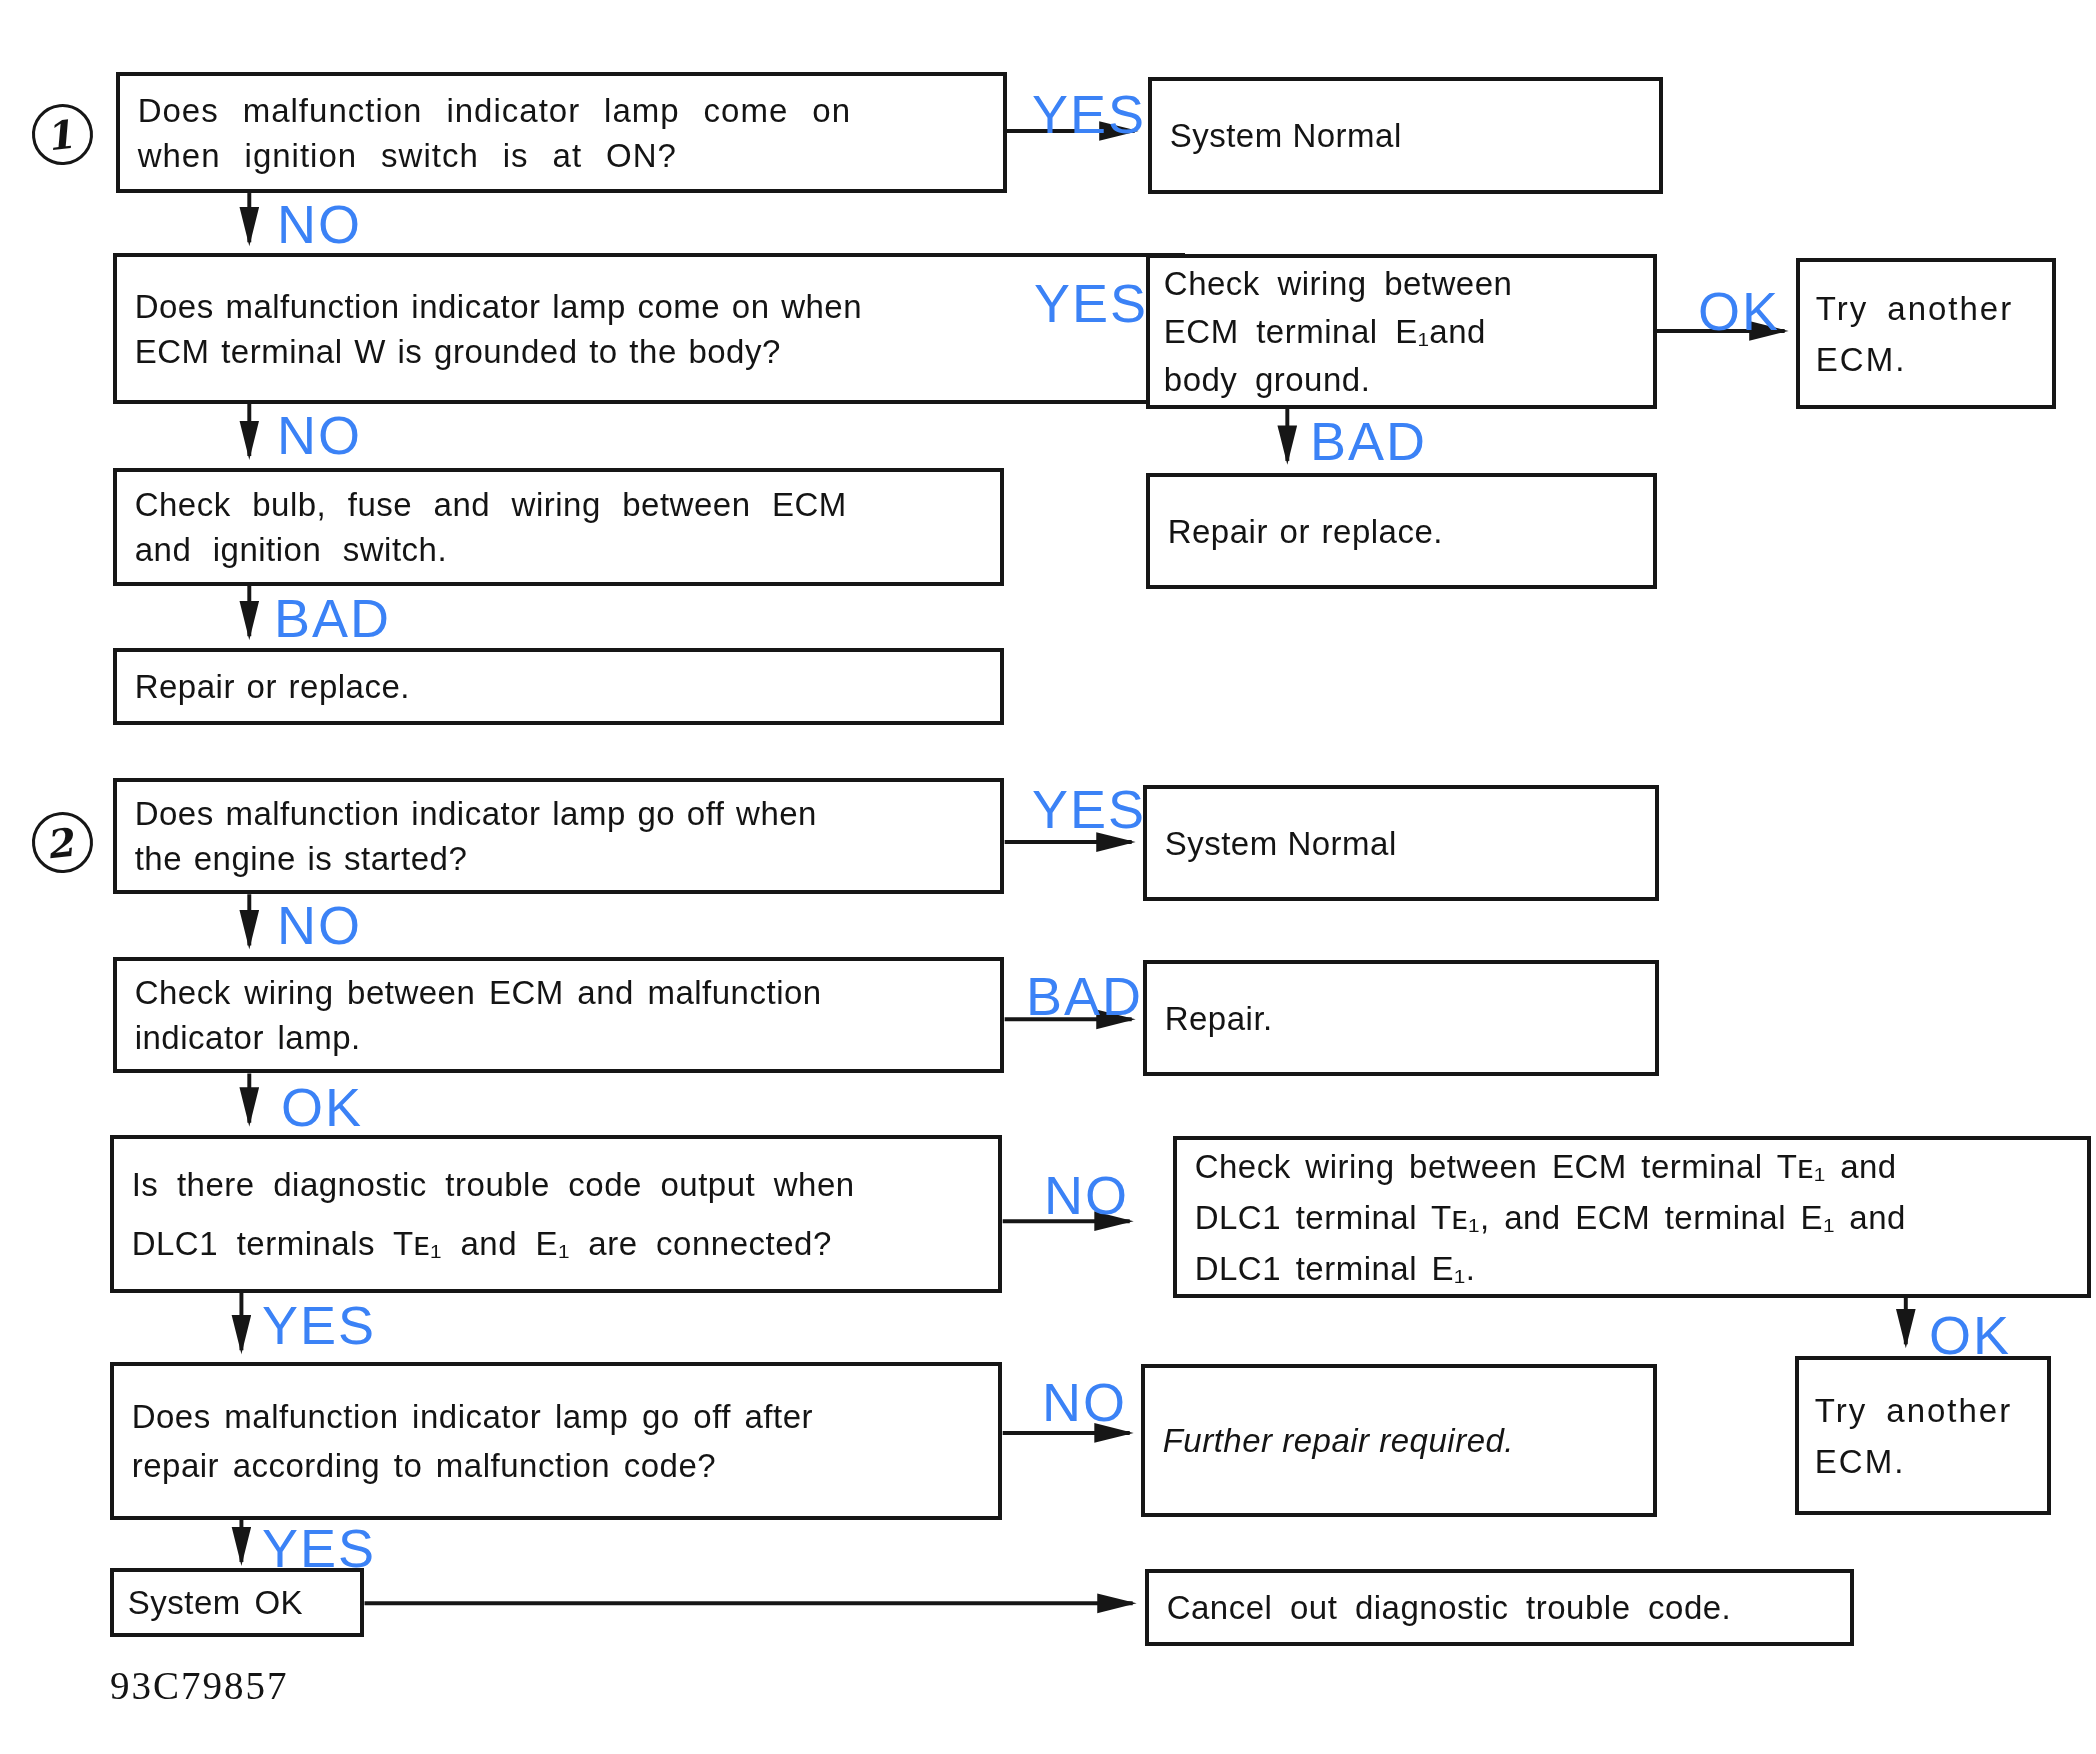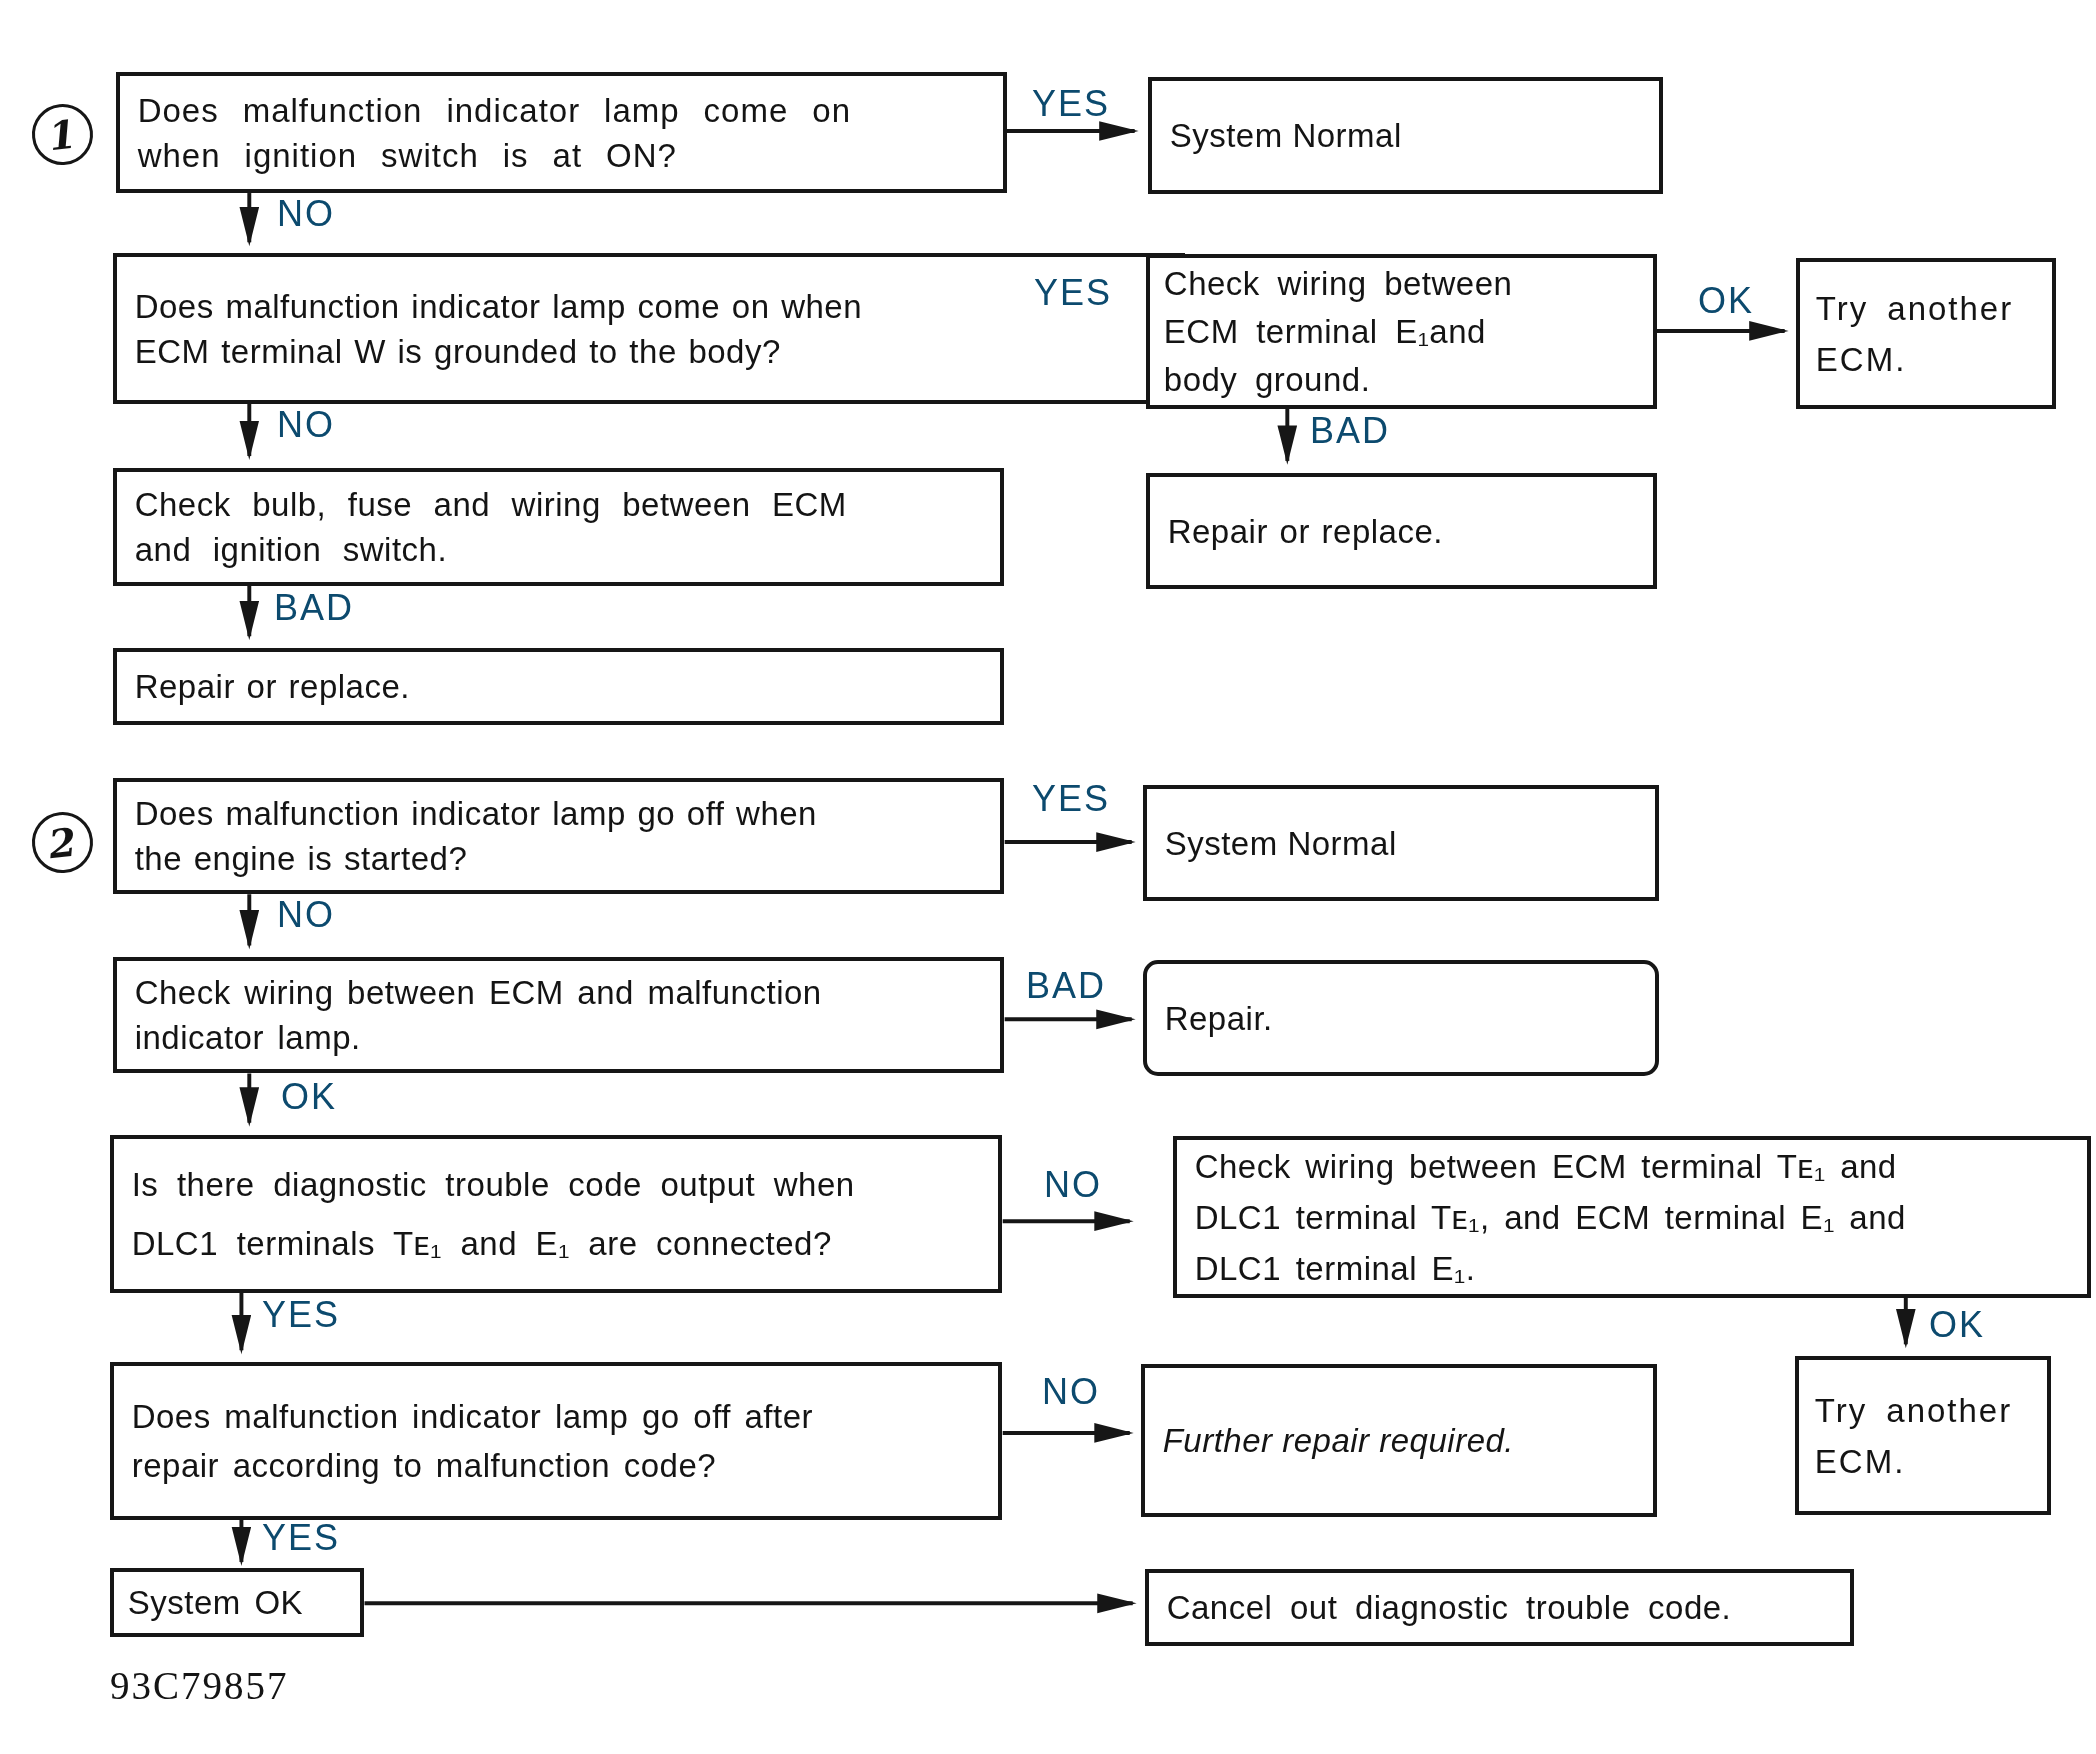--- a/index.html
+++ b/index.html
@@ -34,21 +34,21 @@
   .n-sn1{left:1148px;top:77px;  width:515px; height:117px;}
   .n-q2 {left:113px; top:253px; width:1072px; height:151px;}
   .n-ce1{left:1146px;top:254px; width:511px; height:155px;}
   .n-tea{left:1796px;top:258px; width:260px; height:151px;}
   .n-rr1{left:1146px;top:473px; width:511px; height:116px;}
   .n-blb{left:113px; top:468px; width:891px; height:118px;}
   .n-rr2{left:113px; top:648px; width:891px; height:77px;}
   .n-q3 {left:113px; top:778px; width:891px; height:116px;}
   .n-sn2{left:1143px;top:785px; width:516px; height:116px;}
   .n-mil{left:113px; top:957px; width:891px; height:116px;}
-  .n-rep{left:1143px;top:960px; width:516px; height:116px;border-radius:15px;}
+  .n-rep{left:1143px;top:960px; width:516px; height:116px;}
   .n-q4 {left:110px; top:1135px;width:892px; height:158px;}
   .n-cte{left:1141px;top:1136px;width:918px; height:162px;margin-left:32px;}
   .n-teb{left:1795px;top:1356px;width:256px; height:159px;}
   .n-q5 {left:110px; top:1362px;width:892px; height:158px;}
   .n-fur{left:1141px;top:1364px;width:516px; height:153px;font-style:italic;}
   .n-sok{left:110px; top:1568px;width:254px; height:69px;}
   .n-can{left:1145px;top:1569px;width:709px; height:77px;}
   
   .n-q1 .t{word-spacing:13.8px;letter-spacing:1px;}
   .n-q2 .t{word-spacing:2px;}
@@ -59,23 +59,23 @@
   .n-mil .t{word-spacing:3.9px;}
   .n-rep .t,.n-rr1 .t,.n-rr2 .t{word-spacing:2px;}
   .n-q4 .t{word-spacing:8.9px;line-height:59px;}
   .n-cte .t{word-spacing:4.9px;line-height:51px;}
   .n-q5 .t{word-spacing:3.9px;line-height:49px;}
   .n-sok .t{word-spacing:3.9px;padding-left:13.8px;text-align:center;}
   .n-can .t{word-spacing:7.9px;}
   
   .clabel{
     position:absolute;
-    font-size:36px;
+    font-size:54px;
     letter-spacing:2px;
-    color:#0c4a6e;
+    color:#3b82f6;
   }
   .l-q1yes {left:1032px;top:83px;}
   .l-q1no  {left:277px; top:193px;}
   .l-q2yes {left:1034px;top:272px;}
   .l-e1ok  {left:1698px;top:280px;}
   .l-e1bad {left:1310px;top:410px;}
   .l-q2no  {left:277px; top:404px;}
   .l-blbbad{left:274px; top:587px;}
   .l-q3yes {left:1032px;top:778px;}
   .l-q3no  {left:277px; top:894px;}

